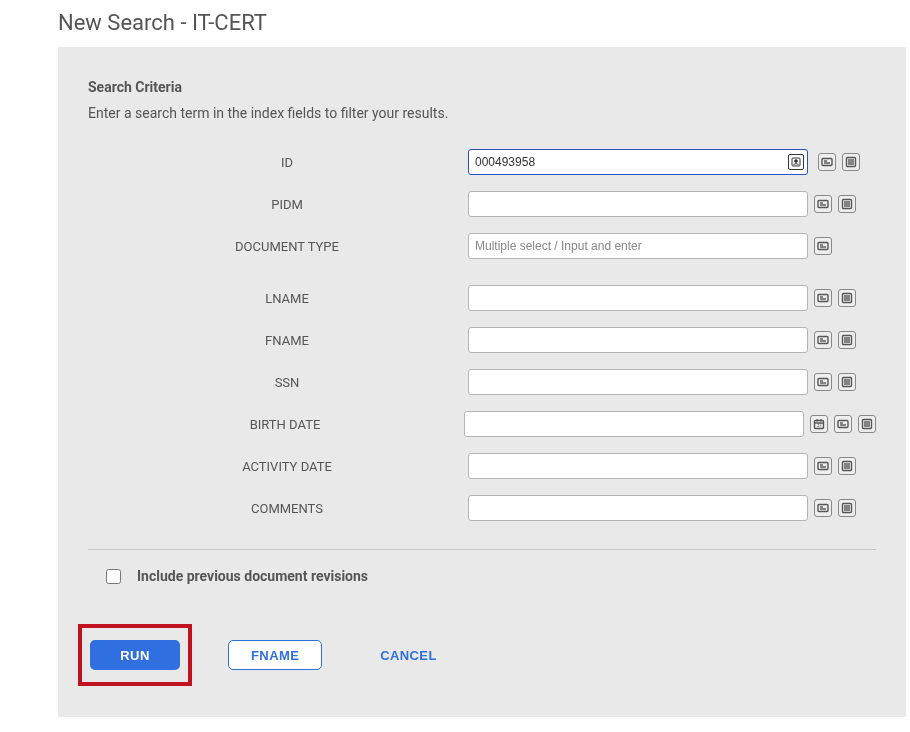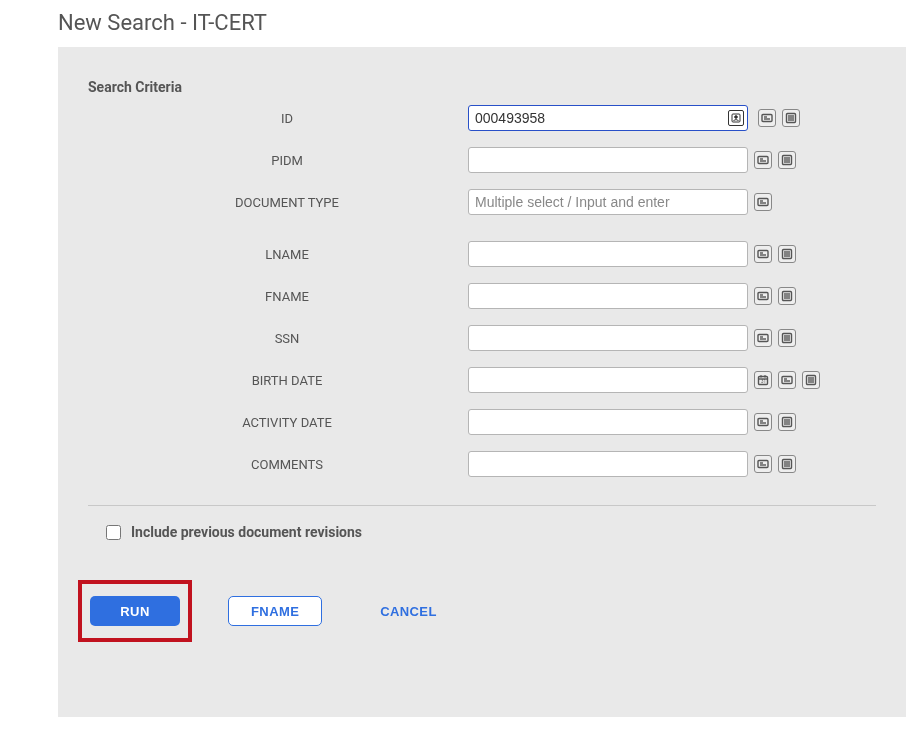--- a/index.html
+++ b/index.html
@@ -50,27 +50,27 @@
     font-size: 13px;
     color: #555;
     text-align: center;
   }
   .field-input-wrap {
     display: flex;
     align-items: center;
     gap: 6px;
   }
   .field-input {
-    width: 280px;
+    width: 340px;
     height: 26px;
     border: 1px solid #b5b5b5;
     border-radius: 3px;
     background: #fff;
     padding: 2px 6px;
-    font-size: 14px;
+    font-size: 12px;
     color: #333;
   }
   .field-input.focused {
     border: 1.5px solid #2850c8;
   }
   .field-input::placeholder {
     color: #888;
   }
   .icon-btn {
     width: 18px;
@@ -101,21 +101,21 @@
     justify-content: center;
   }
   .in-input-icon svg { width: 10px; height: 10px; stroke: #333; fill: #333; }
   .divider {
     border-top: 1px solid #c8c8c8;
     margin: 28px 0 18px 0;
   }
   .checkbox-row {
     display: flex;
     align-items: center;
-    gap: 10px;
+    gap: 16px;
     padding-left: 18px;
     margin-bottom: 40px;
   }
   .checkbox-row input[type=checkbox] {
     width: 15px; height: 15px;
   }
   .checkbox-row label {
     font-size: 14px;
     font-weight: 700;
     color: #555;
@@ -162,20 +162,21 @@
   }
 </style>
 </head>
 <body>
 
 <div class="page">
   <h1 class="page-title">New Search - IT-CERT</h1>
 
   <div class="panel">
     <div class="section-title">Search Criteria</div>
+    <div class="section-sub">Enter a search term in the index fields to filter your results.</div>
 
     <div class="form-row">
       <div class="field-label">ID</div>
       <div class="field-input-wrap">
         <input class="field-input focused" type="text" value="000493958" style="">
         <span class="in-input-icon">
           <svg viewBox="0 0 10 10">
               <rect x="1" y="1" width="8" height="8" rx="1" fill="none" stroke="#333"></rect>
               <circle cx="5" cy="4" r="1.3"></circle>
               <path d="M2.6 8 C2.6 6.2 7.4 6.2 7.4 8" fill="none" stroke="#333"></path>

